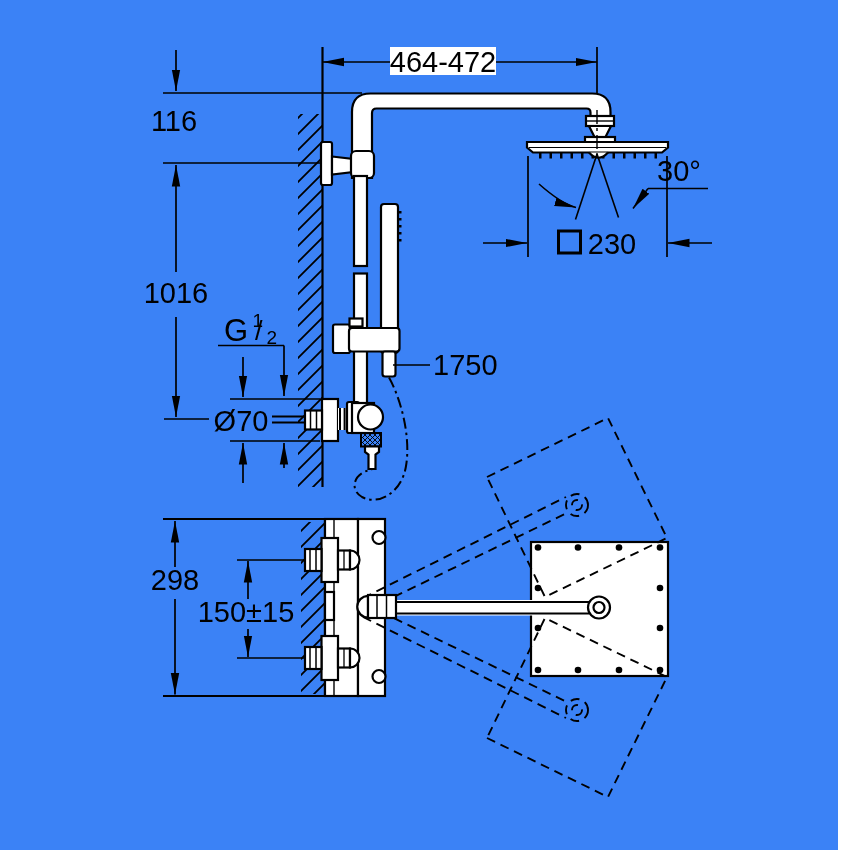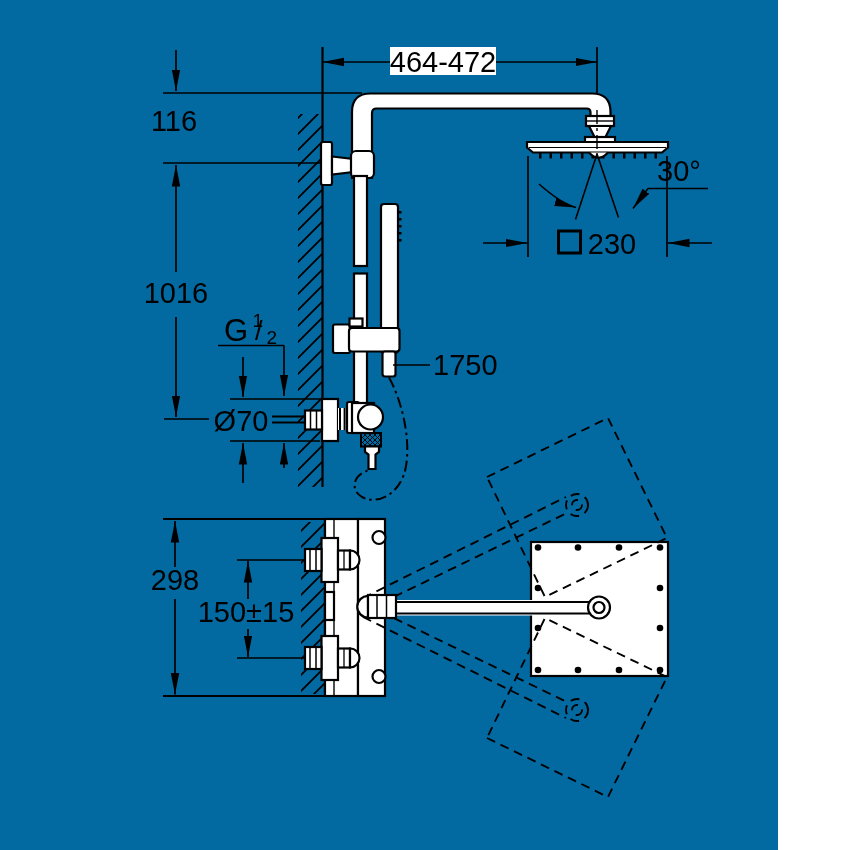--- a/index.html
+++ b/index.html
@@ -1,16 +1,16 @@
 <!DOCTYPE html>
 <html><head>
 <meta charset="utf-8">
 <style>
   html,body{margin:0;padding:0;background:#fff;}
-  .canvas{width:778px;height:850px;background:#0369a1;position:relative;text-align:right;}
+  .canvas{width:838px;height:850px;background:#3b82f6;position:relative;text-align:right;}
   svg{display:block;}
   .dim-text{font-family:"Liberation Sans","DejaVu Sans",sans-serif;font-size:29px;fill:#000;}
   .dim-text-sm{font-family:"Liberation Sans","DejaVu Sans",sans-serif;font-size:19px;fill:#000;}
   .dim-text-slash{font-family:"Liberation Sans","DejaVu Sans",sans-serif;font-size:27px;fill:#000;}
   .obj{stroke:#000;stroke-width:2.2;fill:#fff;}
   .thin{stroke:#000;stroke-width:1.7;fill:none;}
   .dashed{stroke:#000;stroke-width:1.9;fill:none;stroke-dasharray:9 6;}
 </style>
 </head>
 <body>

